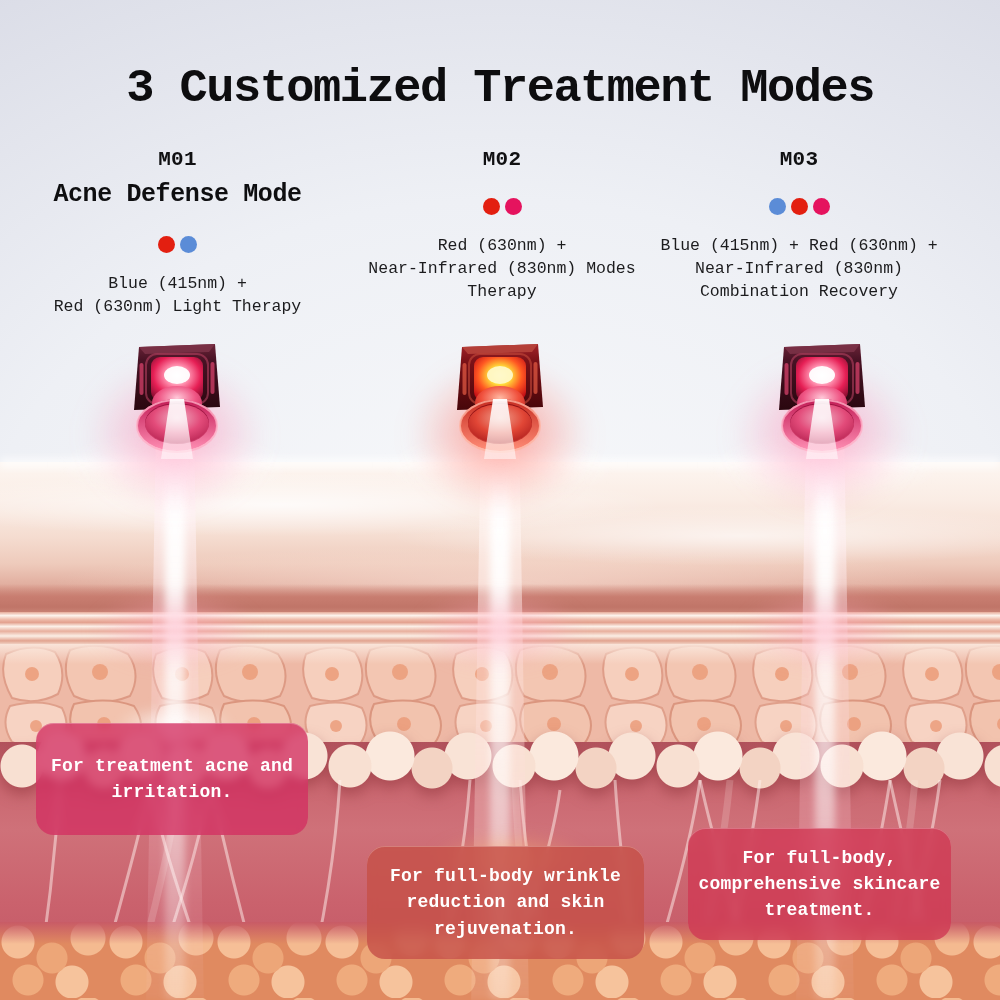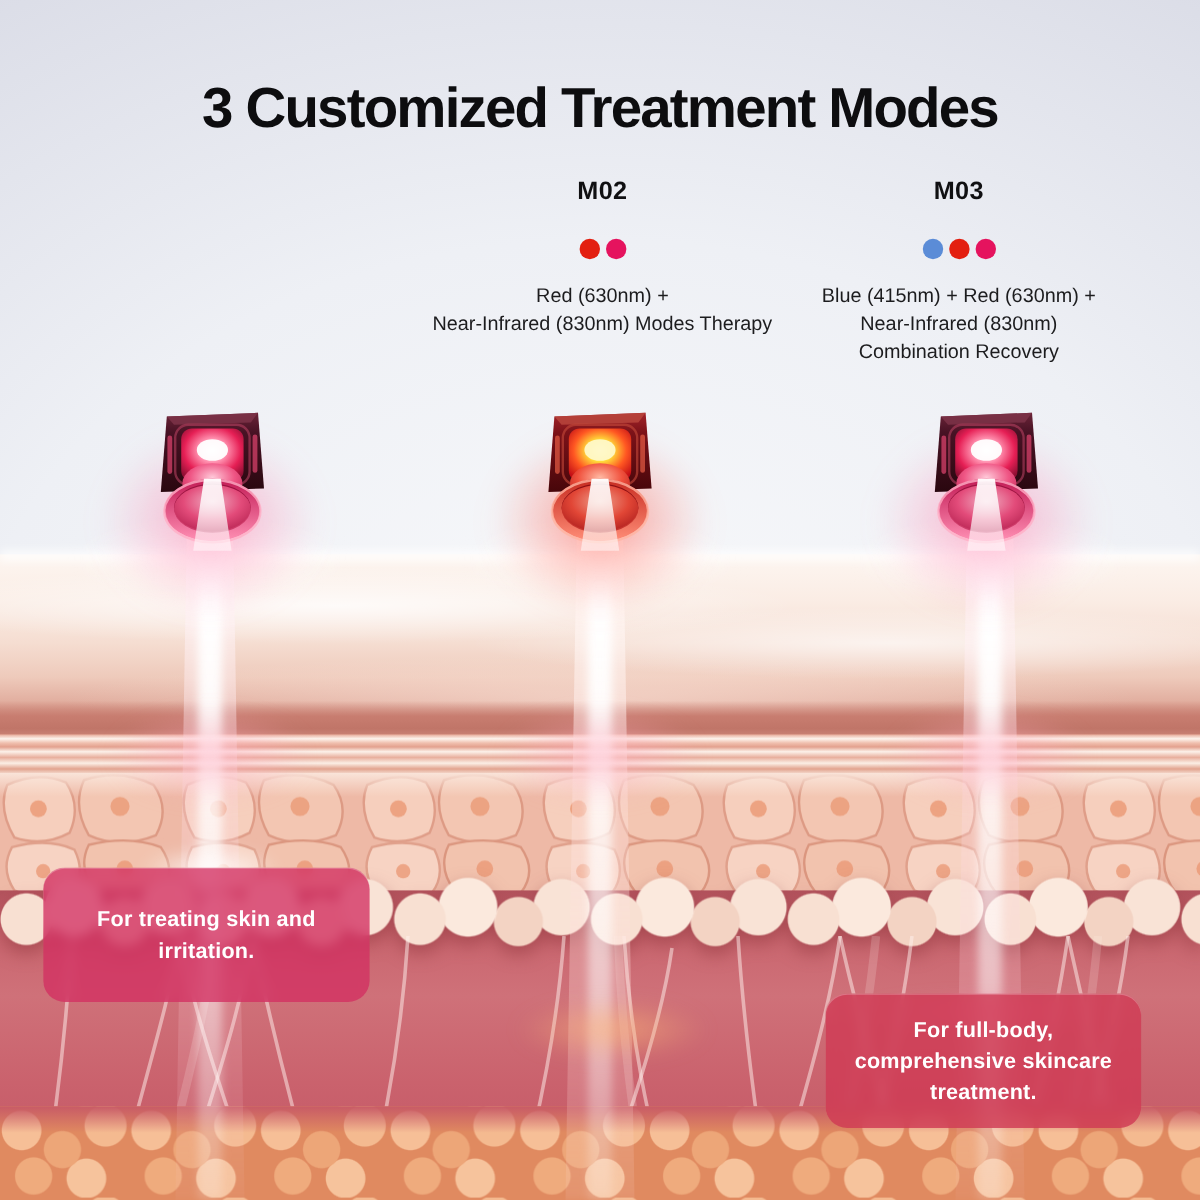--- a/index.html
+++ b/index.html
@@ -1,18 +1,18 @@
 <!DOCTYPE html>
 <html><head>
 <meta charset="utf-8">
 <style>
   html,body{margin:0;padding:0;background:#9aa0b4;}
   .stage{
     position:relative;width:1000px;height:1000px;overflow:hidden;
-    font-family:Liberation Sans, sans-serif;
+    font-family:Liberation Mono, monospace;
     background:radial-gradient(130% 95% at 50% 58%, #f8f9fb 0%, #eef0f5 40%, #d8dae5 78%, #c6c9d8 100%);
   }
   
   .title{
     position:absolute;top:62px;left:0;width:1000px;text-align:center;
     font-size:47px;font-weight:bold;letter-spacing:-1.5px;color:#0d0d0f;z-index:30;margin:0;
   }
   .mode-col{position:absolute;top:148px;text-align:center;z-index:30;}
   .mode-col.c1{left:20px;width:315px;}
   .mode-col.c2{left:344px;width:316px;}
@@ -332,20 +332,30 @@
     <ellipse cx="50" cy="66" rx="25" ry="17" fill="url(#p3-dome)"></ellipse>
     <ellipse cx="50" cy="88" rx="40" ry="26" fill="url(#p3-ring)"></ellipse>
     <ellipse cx="50" cy="86" rx="32" ry="20" fill="#9c1340"></ellipse>
     <ellipse cx="50" cy="87" rx="32" ry="20" fill="url(#p3-dome)" opacity="0.85"></ellipse>
     <ellipse cx="50" cy="89" rx="40" ry="26" fill="none" stroke="#ffaec6" stroke-width="2" opacity="0.8"></ellipse>
     <polygon points="43,62 57,62 66,122 34,122" fill="url(#p3-beam)"></polygon>
   </svg>
 
   <h1 class="title">3 Customized Treatment Modes</h1>
 
+  <div class="mode-col c1">
+    <div class="mode-code">M01</div>
+    <div class="mode-name">Acne Defense Mode</div>
+    <div class="dots">
+      <span class="dot" data-color="red"></span>
+      <span class="dot" data-color="blue"></span>
+    </div>
+    <div class="therapy">Blue (415nm) +
+Red (630nm) Light Therapy</div>
+  </div>
 
   <div class="mode-col c2">
     <div class="mode-code">M02</div>
     <div class="dots">
       <span class="dot" data-color="red"></span>
       <span class="dot" data-color="crimson"></span>
     </div>
     <div class="therapy">Red (630nm) +
 Near-Infrared (830nm) Modes Therapy</div>
   </div>
@@ -355,19 +365,22 @@
     <div class="dots">
       <span class="dot" data-color="blue"></span>
       <span class="dot" data-color="red"></span>
       <span class="dot" data-color="crimson"></span>
     </div>
     <div class="therapy">Blue (415nm) + Red (630nm) +
 Near-Infrared (830nm)
 Combination Recovery</div>
   </div>
 
-  <div class="card card1">For treating skin and
+  <div class="card card1">For treatment acne and
 irritation.</div>
+  <div class="card card2">For full-body wrinkle
+reduction and skin
+rejuvenation.</div>
   <div class="card card3">For full-body,
 comprehensive skincare
 treatment.</div>
 
 </div>
 
 </body></html>

